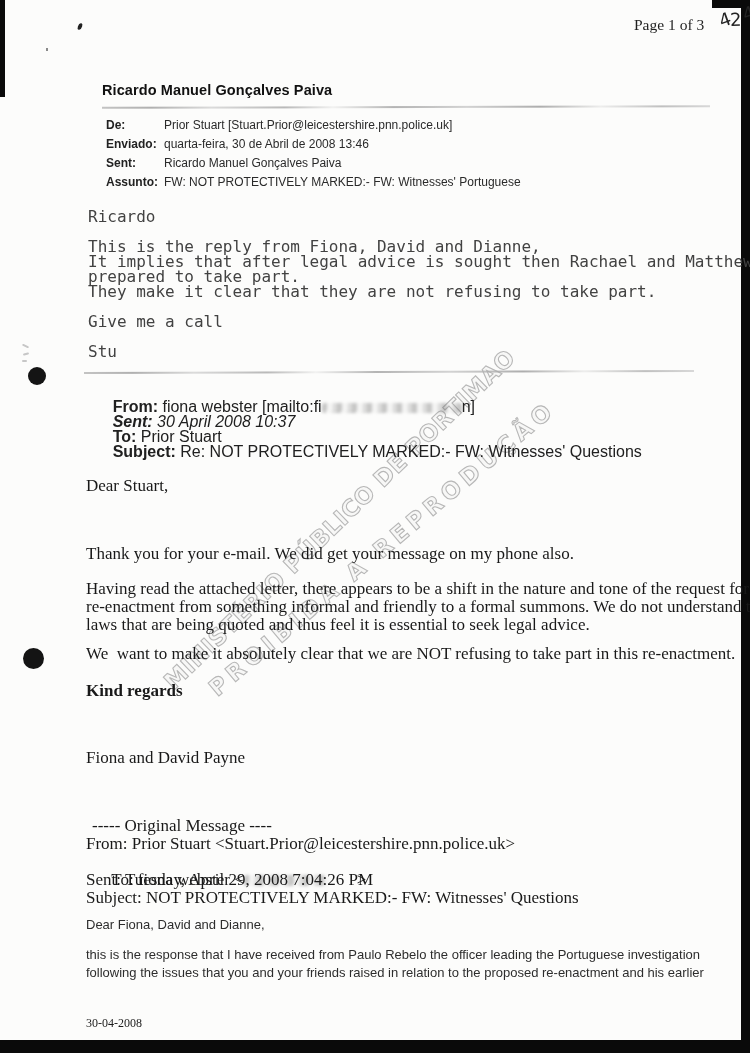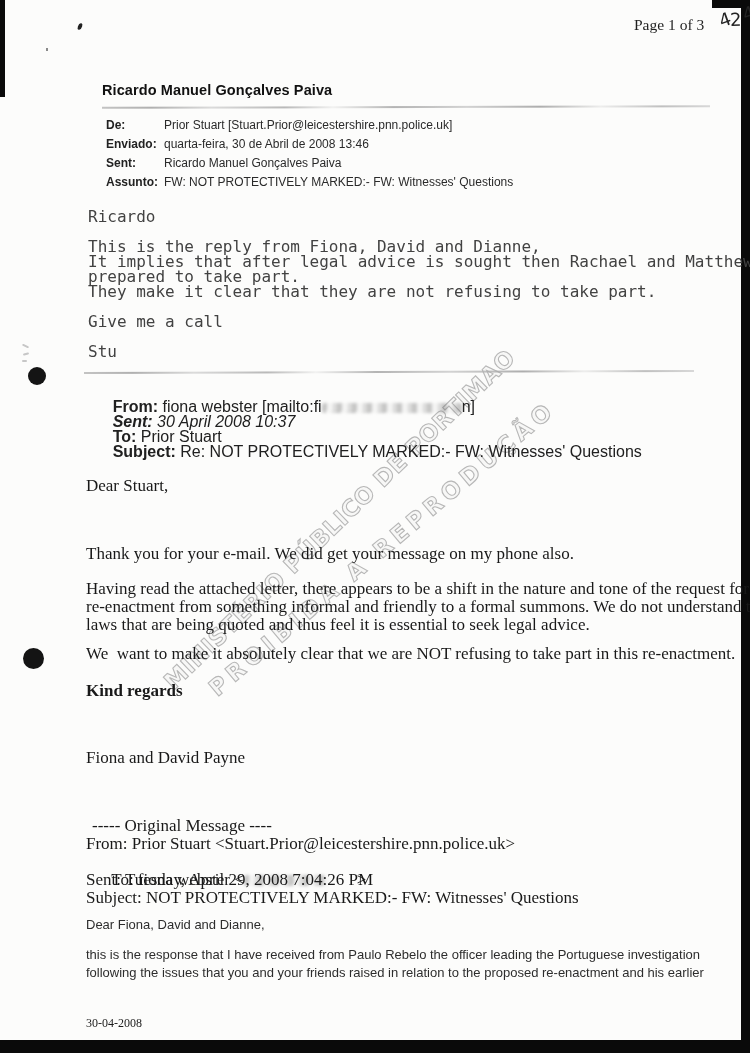--- a/index.html
+++ b/index.html
@@ -87,21 +87,21 @@
     <div class="h1-row" style="left:84px;top:137px;">
       <b>Enviado:</b>
       <span>quarta-feira, 30 de Abril de 2008 13:46</span>
     </div>
     <div class="h1-row" style="left:84px;top:156px;">
       <b>Sent:</b>
       <span>Ricardo Manuel Gonçalves Paiva</span>
     </div>
     <div class="h1-row" style="left:84px;top:175px;">
       <b>Assunto:</b>
-      <span>FW: NOT PROTECTIVELY MARKED:- FW: Witnesses' Questions</span>
+      <span>FW: NOT PROTECTIVELY MARKED:- FW: Witnesses' Portuguese</span>
     </div>
 
     <div class="abs mono" style="left:66px;top:209px;">Ricardo
 
 This is the reply from Fiona, David and Dianne,
 It implies that after legal advice is sought then Rachael and Matthew may be
 prepared to take part.
 They make it clear that they are not refusing to take part.
 
 Give me a call

